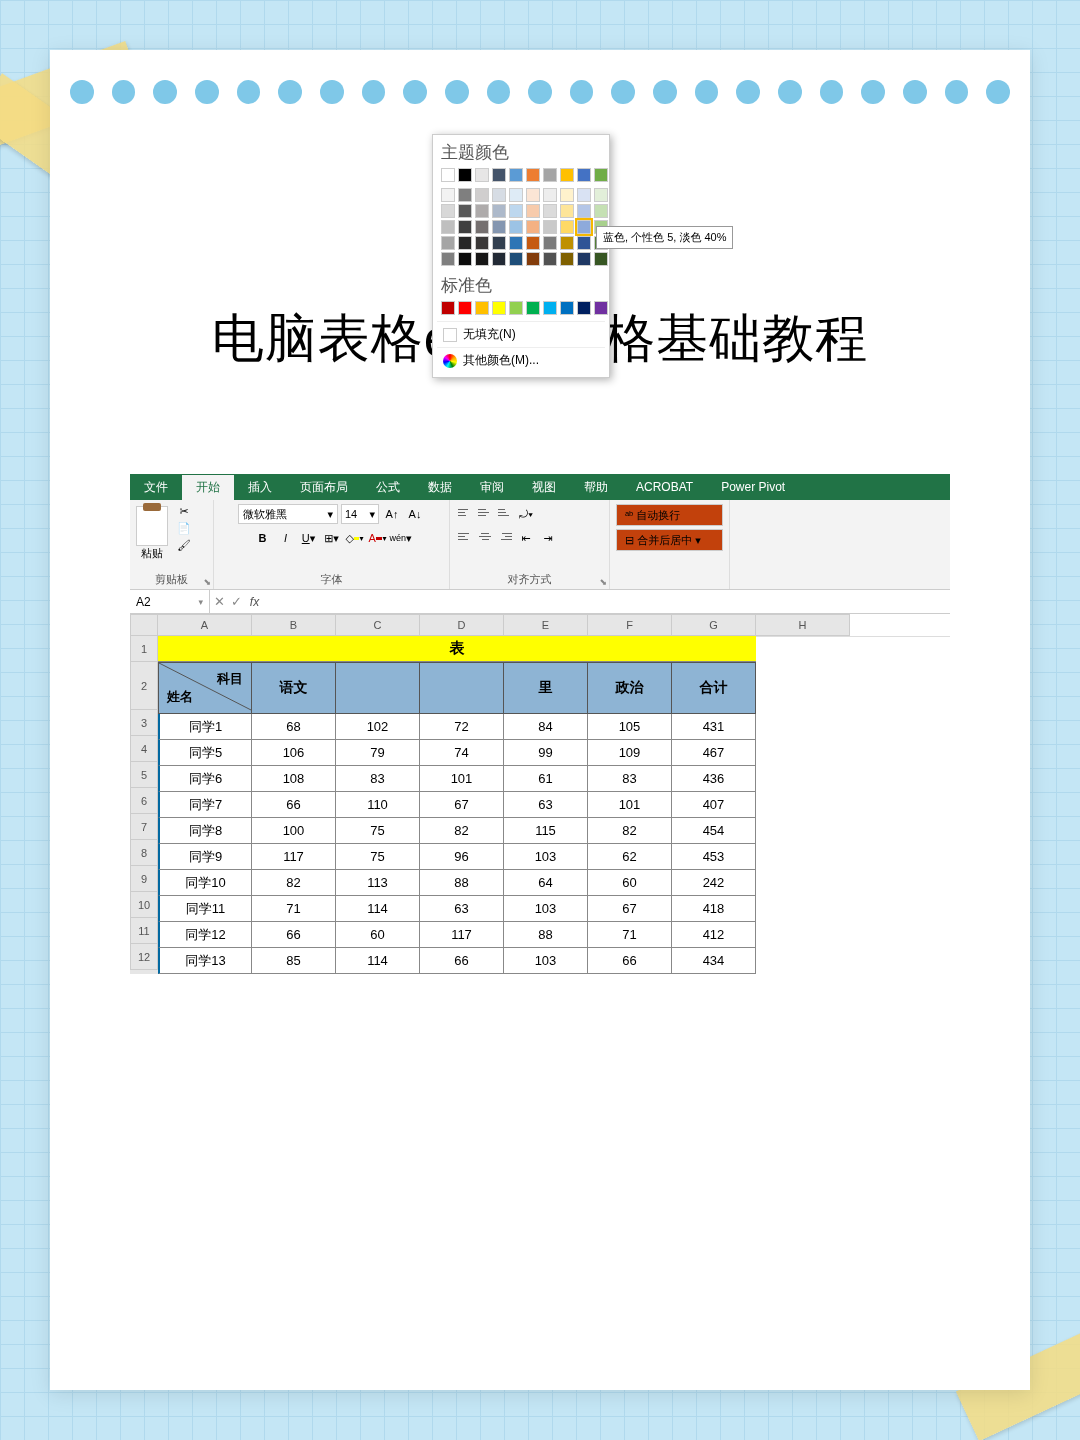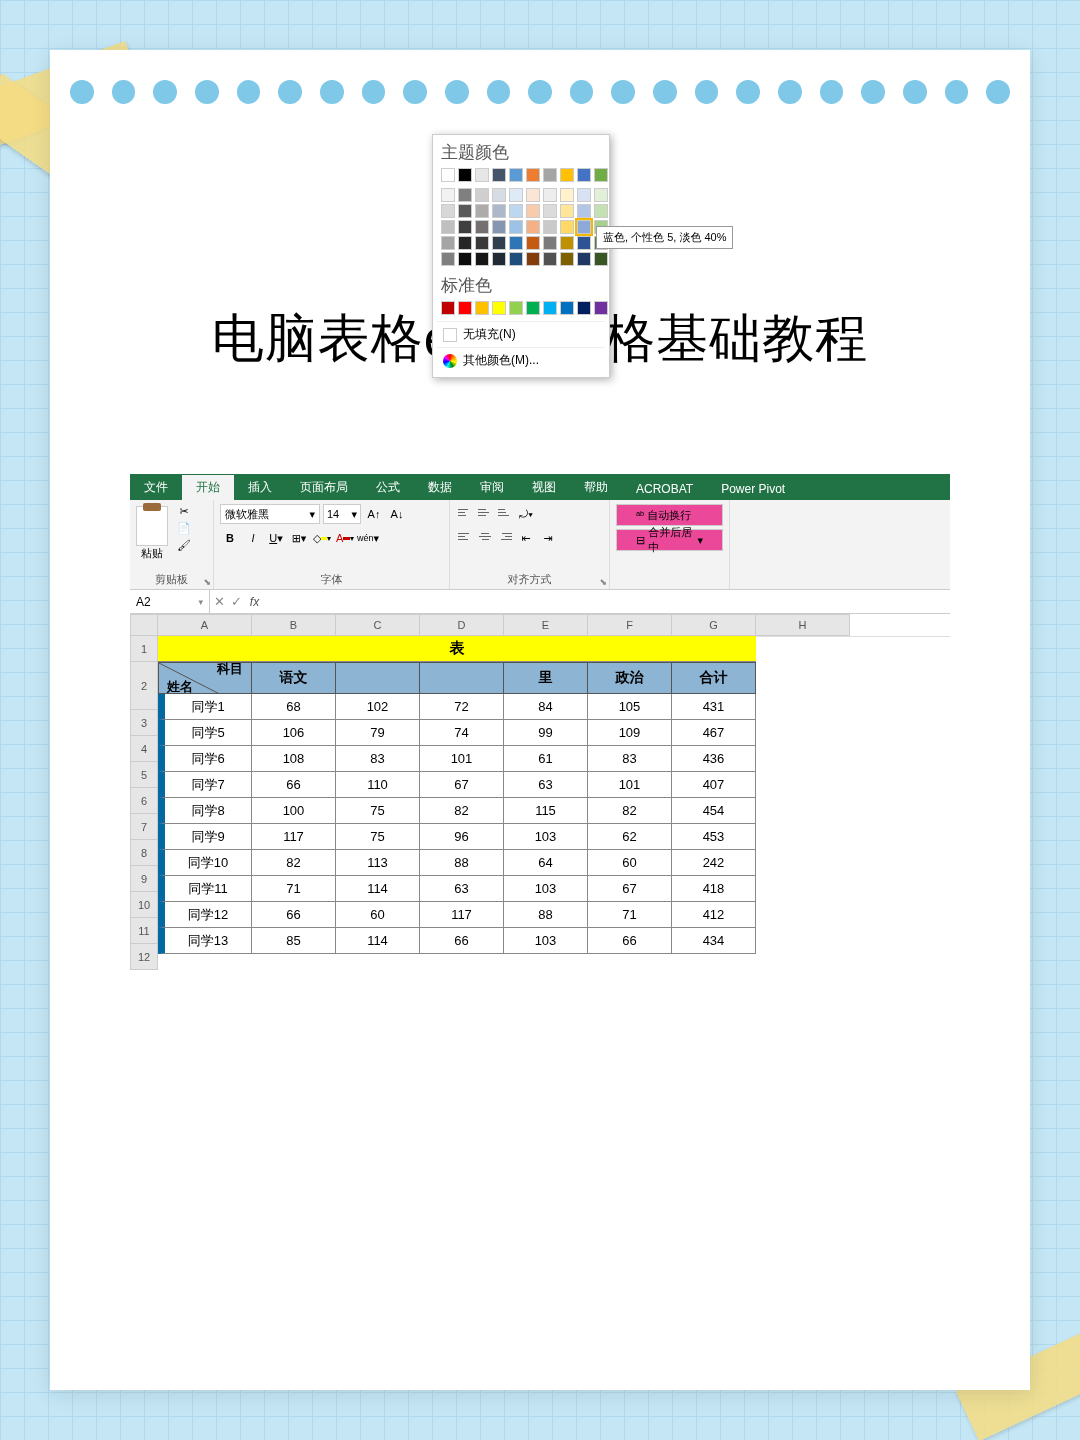--- a/index.html
+++ b/index.html
@@ -52,21 +52,21 @@
       margin: 100px auto 0;
       width: 820px;
       background: #fff;
       font-size: 13px;
     }
     .ribbon-tabs {
       background: #217346;
       display: flex;
       color: #fff;
       height: 26px;
-      align-items: flex-end;
+      align-items: center;
     }
     .ribbon-tabs div {
       padding: 4px 14px;
       font-size: 12px;
       cursor: pointer;
       display: flex; align-items: center;
     }
     .ribbon-tabs .active {
       background: #f3f3f3;
       color: #217346;
@@ -109,31 +109,31 @@
     .paste-icon::before {
       content: "";
       position: absolute;
       top: -4px; left: 6px;
       width: 18px; height: 8px;
       background: #9a6a3a;
       border-radius: 2px;
     }
     .mini-icons { display: flex; flex-direction: column; gap: 3px; margin-left: 4px;}
     .mini-icons span { width: 16px; height: 14px; display: flex; align-items: center; justify-content: center; }
-    .font-row { display: flex; align-items: center; gap: 3px; margin-bottom: 4px;}
+    .font-row { display: flex; align-items: center; gap: 3px; margin-bottom: 4px; justify-content: center;}
     .font-select { width: 100px; height: 20px; border: 1px solid #ccc; background: #fff; padding: 0 4px; font-size: 11px; display: flex; align-items: center; justify-content: space-between;}
     .size-select { width: 38px; height: 20px; border: 1px solid #ccc; background: #fff; padding: 0 3px; font-size: 11px; display: flex; align-items: center; justify-content: space-between;}
     .btn-small { width: 20px; height: 20px; display: flex; align-items: center; justify-content: center; border: 1px solid transparent; }
     .color-btn { display: flex; align-items: center; }
     .color-sw { width: 14px; height: 3px; display: block; }
     .align-block { display: flex; flex-direction: column; gap: 4px; }
     .align-row { display: flex; gap: 2px; }
     .align-cell { width: 18px; height: 16px; display: flex; flex-direction: column; justify-content: center; gap: 2px; padding: 2px; }
     .line { height: 1px; background: #666; }
-    .big-btn { height: 22px; border: 1px solid #ccc; background: #ec4899; padding: 2px 19px; display: flex; align-items: center; gap: 3px; margin-bottom: 3px; font-size: 11px;}
+    .big-btn { height: 22px; border: 1px solid #ccc; background: #c2410c; padding: 2px 8px; display: flex; align-items: center; gap: 3px; margin-bottom: 3px; font-size: 11px;}
     .formula-bar {
       display: flex;
       height: 24px;
       border-bottom: 1px solid #ccc;
       background: #fff;
       align-items: center;
     }
     .name-box { width: 80px; border-right: 1px solid #ccc; padding: 0 6px; font-size: 12px; height: 100%; display:flex; align-items:center; justify-content: space-between;}
     .fx-btns { display: flex; padding: 0 4px; gap: 6px; color: #888; }
     .fx-label { font-style: italic; font-size: 12px; color: #555; padding: 0 4px;}
@@ -143,21 +143,21 @@
     .row-hdr.first { height: 22px; border-top: 1px solid #ccc; }
     .row-hdr.tall { height: 48px; }
     .grid { flex: 1; }
     .col-hdrs { display: flex; }
     .col-hdr { height: 22px; border: 1px solid #ccc; border-left: none; background: #e6e6e6; display: flex; align-items: center; justify-content: center; font-size: 11px; color: #555; flex: 0 0 var(--w);}
     .data-title {
       height: 26px; background: #ffff00; border-bottom: 1px solid #888;
       display: flex; align-items: center; justify-content: center;
       font-weight: bold; font-size: 15px;
     }
-    .hdr-row { display: flex; height: 32px; font-family: Liberation Serif, serif; }
+    .hdr-row { display: flex; height: 52px; font-family: Liberation Serif, serif; }
     .hdr-cell {
       flex: 0 0 var(--w);
       background: #8eb4d4;
       border: 1px solid #555;
       border-left: none;
       display: flex; align-items: center; justify-content: center;
       font-weight: bold; font-size: 14px;
     }
     .hdr-cell.first { border-left: 1px solid #555; position: relative; flex-direction: column; }
     .hdr-cell.first .diag {
@@ -166,21 +166,21 @@
     .hdr-cell .subj { align-self: flex-end; padding-right: 8px; font-size: 13px;}
     .hdr-cell .name { align-self: flex-start; padding-left: 8px; font-size: 13px;}
     .data-row { display: flex; height: 26px; }
     .data-cell {
       flex: 0 0 var(--w);
       border: 1px solid #888;
       border-top: none; border-left: none;
       display: flex; align-items: center; justify-content: center;
       font-size: 13px;
     }
-    .data-cell.first { border-left: 7px solid #0369a1; }
+    .data-cell.first { border-left: 2px solid #0369a1; }
     .color-popup {
       position: absolute;
       top: 84px; left: 382px;
       width: 178px;
       background: #fff;
       border: 1px solid #ccc;
       box-shadow: 2px 2px 8px rgba(0,0,0,0.3);
       z-index: 100;
       padding: 4px;
       font-size: 12px;

